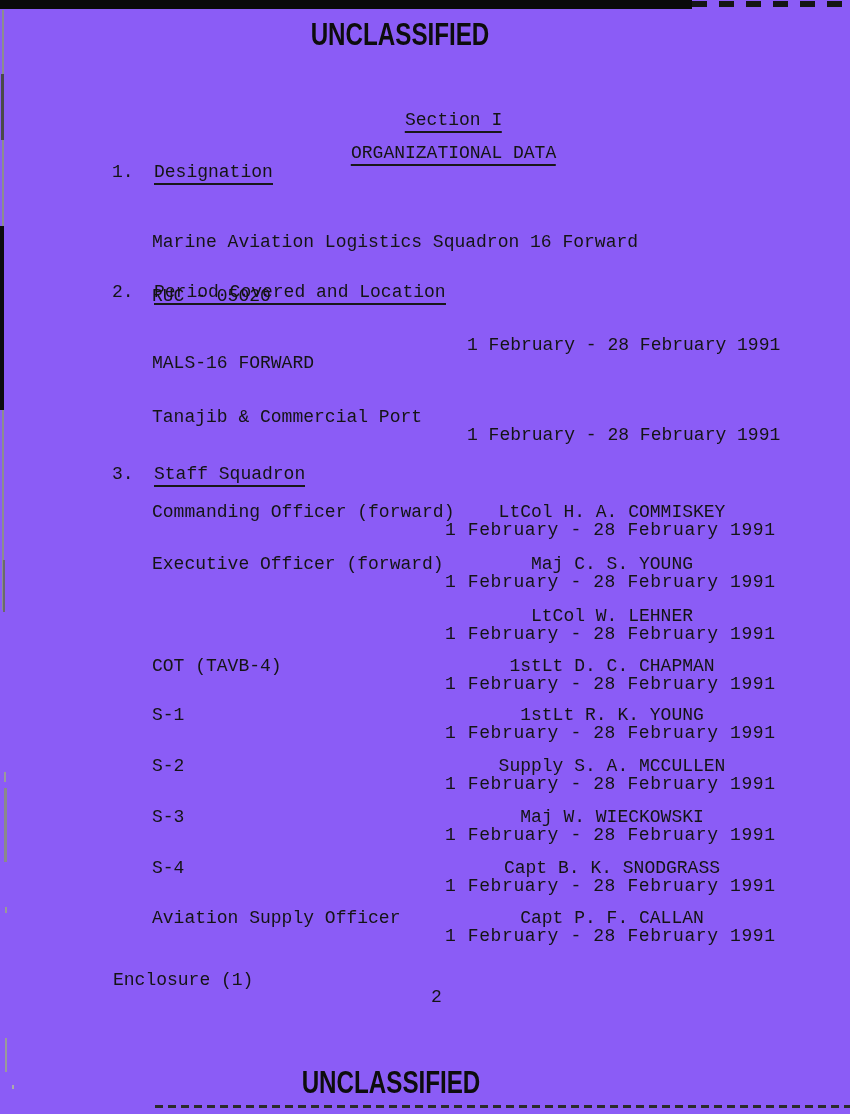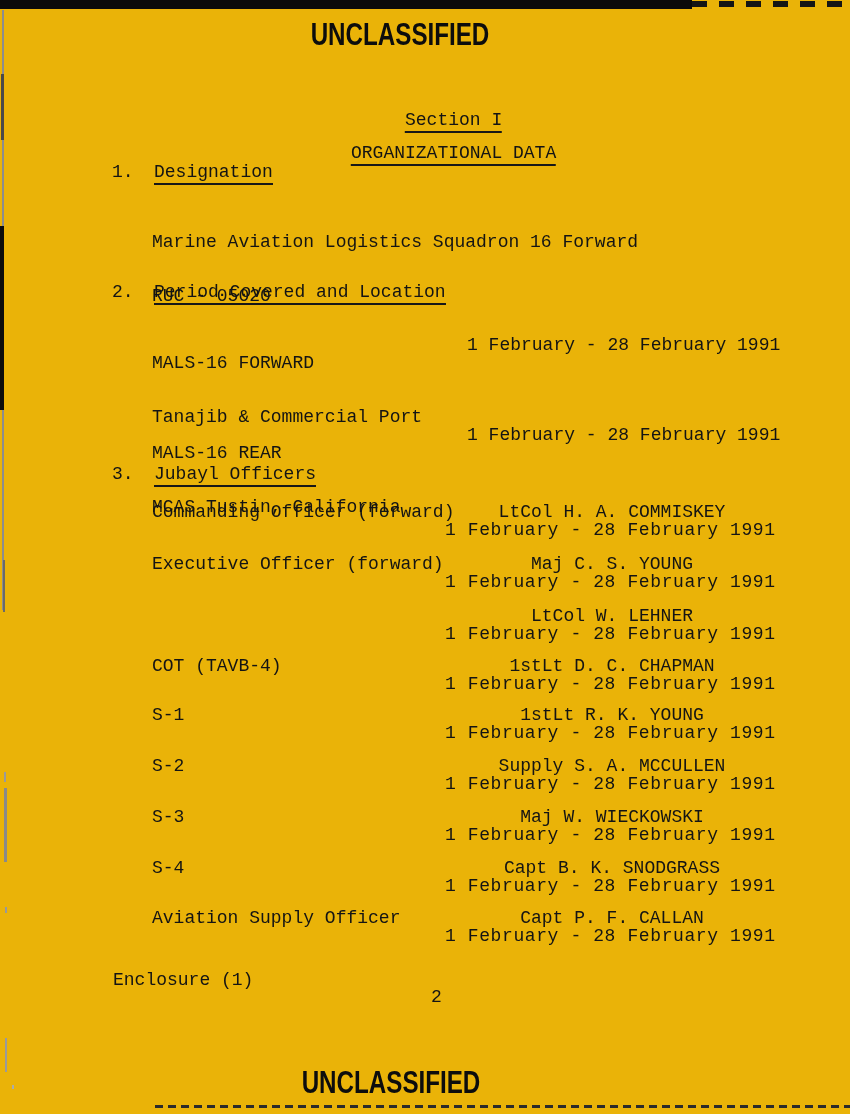--- a/index.html
+++ b/index.html
@@ -1,16 +1,16 @@
 <!DOCTYPE html>
 <html><head>
 <meta charset="utf-8">
 <style>
   html,body{margin:0;padding:0;background:#ffffff;}
-  .page{position:relative;width:850px;height:1114px;background:#eab308;overflow:hidden;
+  .page{position:relative;width:850px;height:1114px;background:#8b5cf6;overflow:hidden;
         font-family:"Liberation Mono","DejaVu Sans Mono",monospace;}
   .mono{font:18px/18px "Liberation Mono","DejaVu Sans Mono",monospace;color:#141414;white-space:pre;}
   .abs{position:absolute;}
   .u{border-bottom:2px solid #181818;padding-bottom:2px;display:inline-block;}
   .center{transform:translateX(-50%);}
   .lines div{height:18px;}
   .cls{position:absolute;font-family:"Liberation Sans",sans-serif;font-weight:700;
        font-size:31px;line-height:31px;color:#0d0d0d;white-space:pre;
        transform:translateX(-50%) scaleX(.78);}
   
@@ -77,29 +77,25 @@
   <div class="abs" style="left:154px;top:283px">
     <span class="mono u">Period Covered and Location</span>
   </div>
 
   <div class="mono abs lines" style="left:152px;top:318px">
     <div>MALS-16 FORWARD</div>
     <div>Tanajib &amp; Commercial Port</div>
   </div>
   <div class="mono abs period-date" style="left:467px;top:336px">1 February - 28 February 1991</div>
 
-  <div class="mono abs lines" style="left:152px;top:408px">
-    <div>MALS-16 REAR</div>
-    <div>MCAS Tustin, California</div>
-  </div>
   <div class="mono abs period-date" style="left:467px;top:426px">1 February - 28 February 1991</div>
 
   <div class="mono abs" style="left:112px;top:465px">3.</div>
   <div class="abs" style="left:154px;top:465px">
-    <span class="mono u">Jubayl Officers</span>
+    <span class="mono u">Staff Squadron</span>
   </div>
 
   <div class="abs staff-row" style="top:503px">
     <div class="mono staff-title">Commanding Officer (forward)</div>
     <div class="staff-right">
       <div class="mono staff-name">LtCol H. A. COMMISKEY</div>
       <div class="mono staff-date">1 February - 28 February 1991</div>
     </div>
   </div>
   <div class="abs staff-row" style="top:555px">

